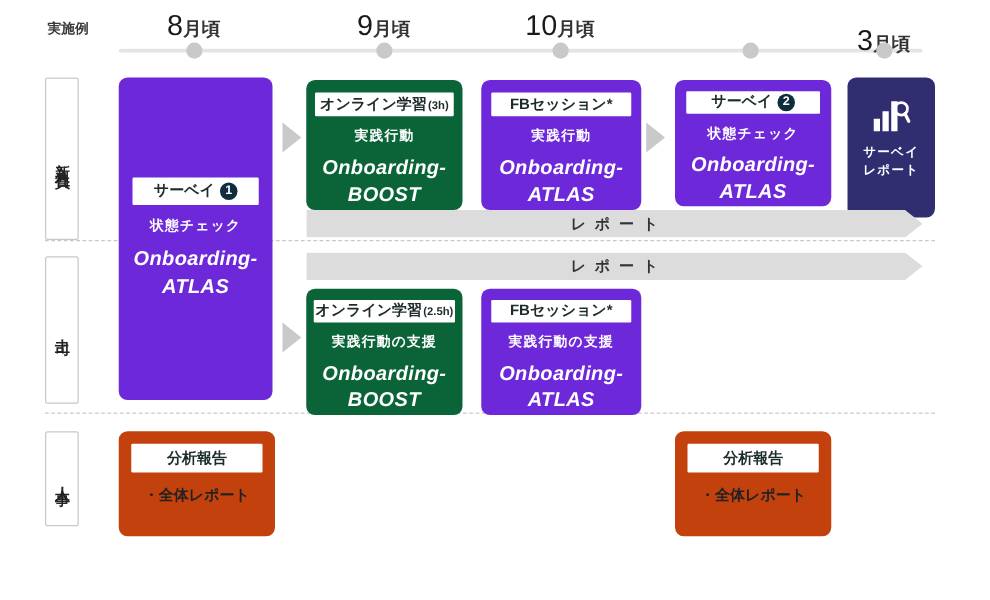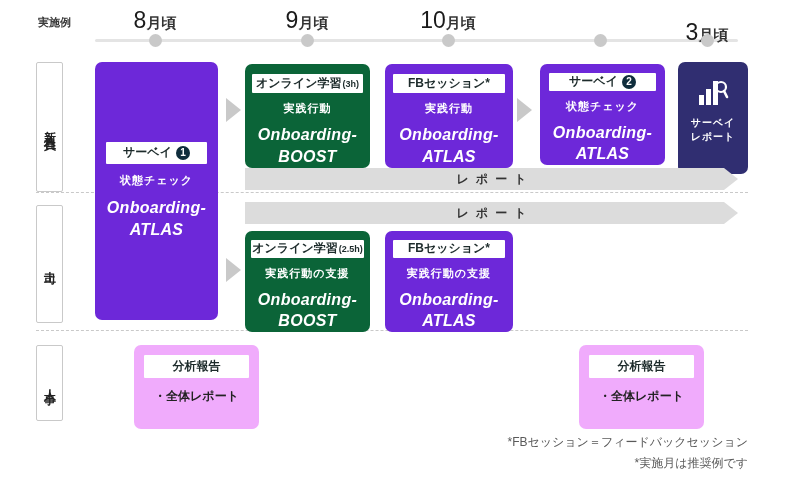--- a/index.html
+++ b/index.html
@@ -18,21 +18,21 @@
   .rail{position:absolute;left:36px;width:25px;background:#fff;border:1px solid #c9c9c9;border-radius:2px;
         display:flex;align-items:center;justify-content:center;}
   .rail span{writing-mode:vertical-rl;font-size:12px;font-weight:bold;color:#222;letter-spacing:3px;}
   .dash{position:absolute;left:36px;width:712px;height:0;border-top:1px dashed #c9c9c9;z-index:0;}
   
   .box{position:absolute;border-radius:7px;color:#fff;text-align:center;z-index:1;
        display:flex;flex-direction:column;align-items:center;}
   .teal{background:#6d28d9;}
   .green{background:#0b6438;}
   .purple{background:#302e71;}
-  .graybox{background:#f0abfc;color:#222;margin-left:39px;}
+  .graybox{background:#c2410c;color:#222;}
   .wlabel{background:#ffffff;color:#1d2b2b;font-size:12px;font-weight:bold;border-radius:1px;
           display:flex;align-items:center;justify-content:center;white-space:nowrap;}
   .wlabel .hrs{font-size:9px;margin-left:1px;}
   .badge{display:inline-flex;align-items:center;justify-content:center;width:14px;height:14px;border-radius:50%;
          background:#0f2d3c;color:#fff;font-size:10px;font-weight:bold;margin-left:4px;}
   .sub{font-size:11px;font-weight:bold;letter-spacing:1px;text-align:right;}
   .prod{font-size:16px;font-weight:bold;line-height:1.35;letter-spacing:0.3px;font-style:italic;}
   
   .tri{position:absolute;width:0;height:0;border-top:12px solid transparent;border-bottom:12px solid transparent;
        border-left:15px solid #c9c9c9;z-index:1;}
@@ -185,18 +185,14 @@
     <div style="font-size:12px;font-weight:bold;color:#222;">・全体レポート</div>
   </div>
 
   <div class="box graybox" style="left:540px;top:345px;width:125px;height:74px;padding-top:10px;gap:10px;">
     <div class="wlabel" style="width:105px;height:23px;">
       <span>分析報告</span>
     </div>
     <div style="font-size:12px;font-weight:bold;color:#222;">・全体レポート</div>
   </div>
 
-  <div class="footnotes">
-    <div>*FBセッション＝フィードバックセッション</div>
-    <div>*実施月は推奨例です</div>
-  </div>
 
 </div>
 
 </body></html>

